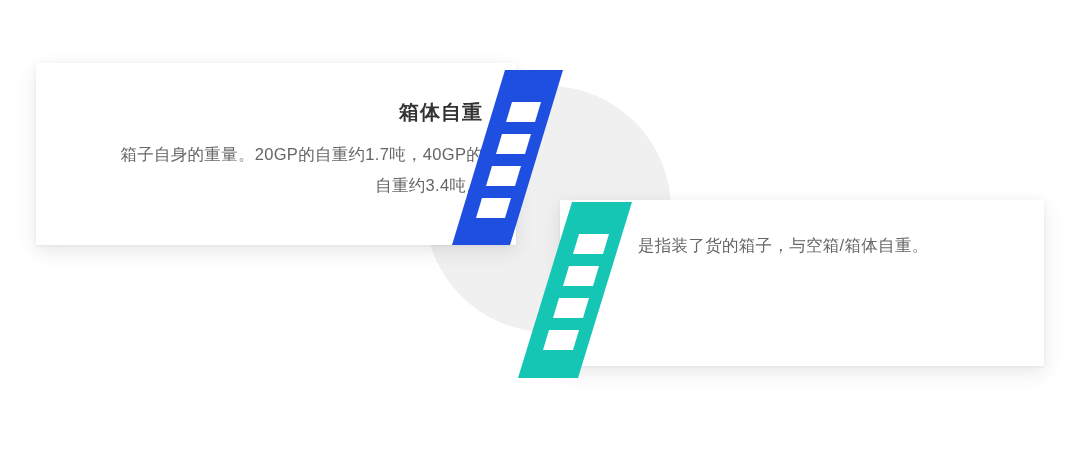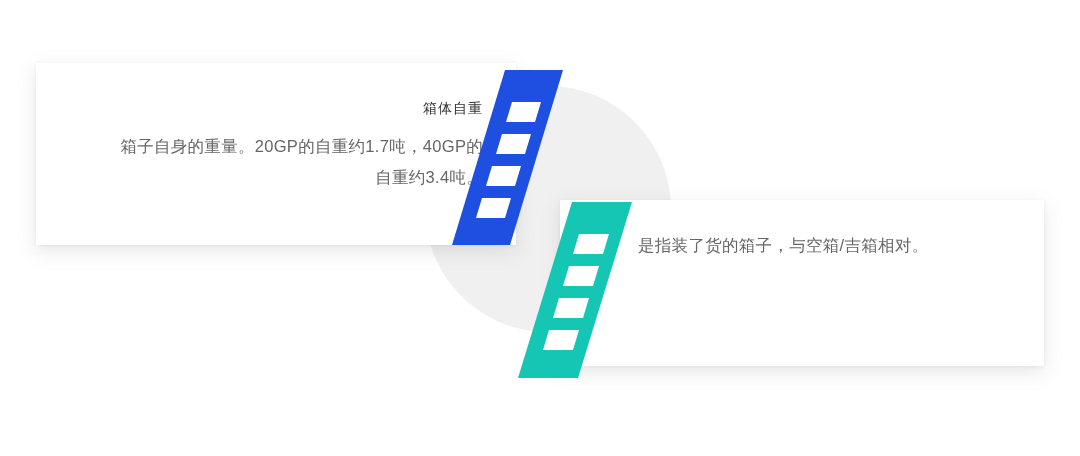--- a/index.html
+++ b/index.html
@@ -64,22 +64,22 @@
     text-align: right;
   }
   .text-left {
     position: absolute;
     left: 78px;
     top: 30px;
     width: 390px;
     text-align: left;
   }
   .card-title {
-    font-size: 14px;
-    font-weight: normal;
+    font-size: 20px;
+    font-weight: bold;
     color: #333333;
     letter-spacing: 1px;
     line-height: 1.3;
     margin: 0 0 14px 0;
   }
   .card-desc {
     font-size: 16.5px;
     color: #666666;
     line-height: 1.85;
     margin: 0;
@@ -114,21 +114,21 @@
       <polygon points="65,10 123,10 70,185 12,185" fill="#1f4fe0"></polygon>
       <polygon points="72,42 101,42 95,62 66,62" fill="#ffffff"></polygon>
       <polygon points="62,74 91,74 85,94 56,94" fill="#ffffff"></polygon>
       <polygon points="52,106 81,106 75,126 46,126" fill="#ffffff"></polygon>
       <polygon points="42,138 71,138 65,158 36,158" fill="#ffffff"></polygon>
     </svg>
   </div>
 
   <div class="card card-bottom">
     <div class="text-left">
-      <div class="card-desc">是指装了货的箱子，与空箱/吉箱相对。</div>
+      <div class="card-desc">是指装了货的箱子，与空箱/箱体自重。</div>
     </div>
   </div>
 
   <div class="ribbon ribbon-teal">
     <svg width="140" height="200" viewBox="0 0 140 200" xmlns="http://www.w3.org/2000/svg">
       <polygon points="67,10 127,10 73,186 13,186" fill="#15c6b4"></polygon>
       <polygon points="74,42 104,42 98,62 68,62" fill="#ffffff"></polygon>
       <polygon points="64,74 94,74 88,94 58,94" fill="#ffffff"></polygon>
       <polygon points="54,106 84,106 78,126 48,126" fill="#ffffff"></polygon>
       <polygon points="44,138 74,138 68,158 38,158" fill="#ffffff"></polygon>

